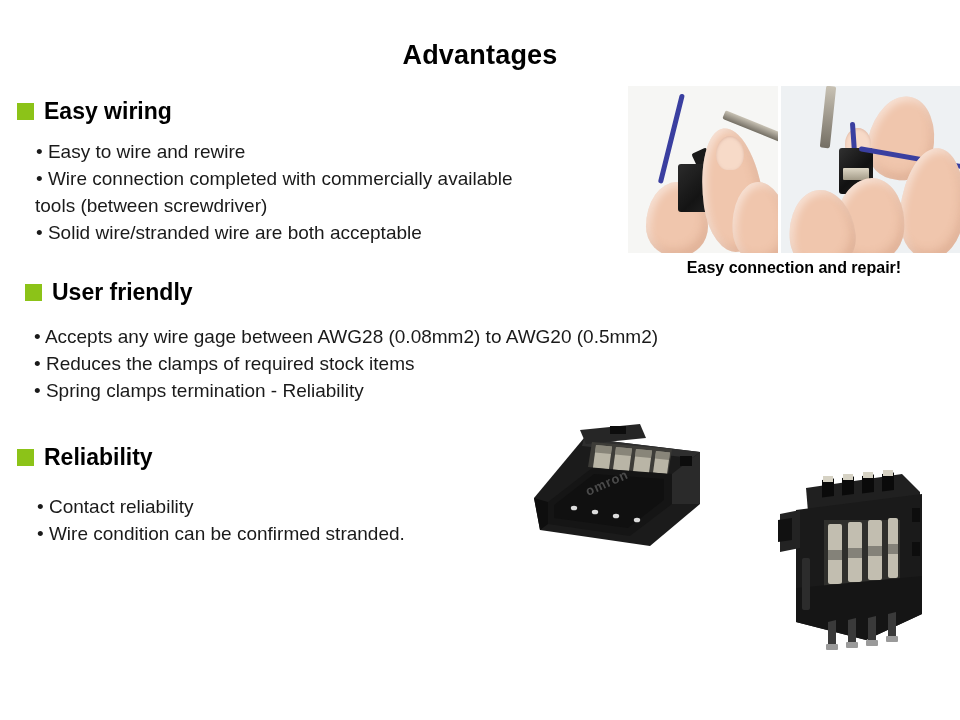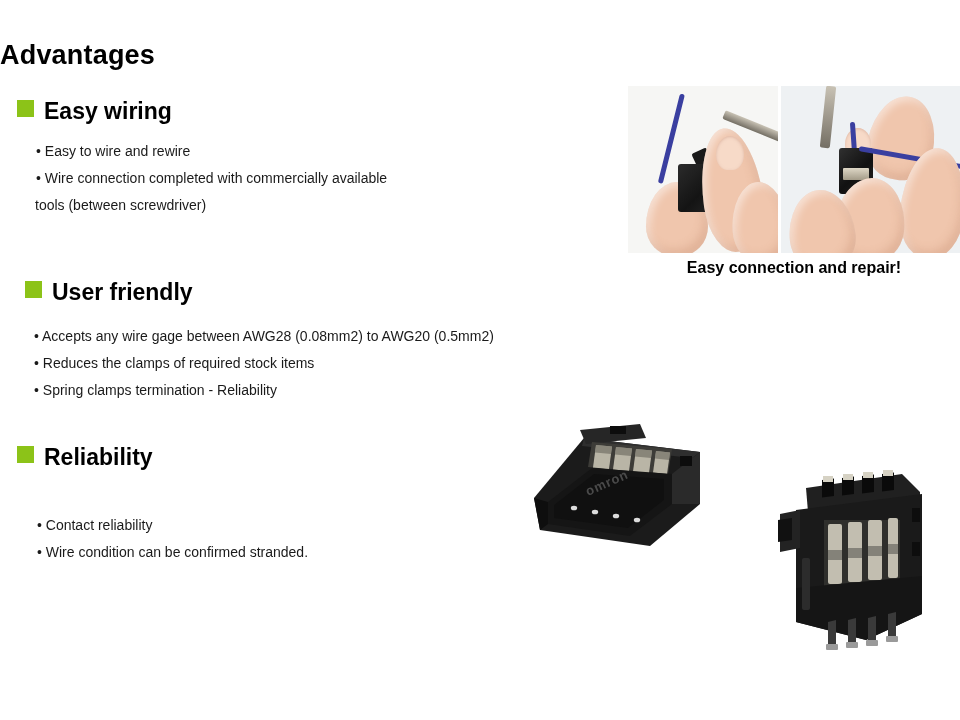--- a/index.html
+++ b/index.html
@@ -18,30 +18,31 @@
     background: #ffffff;
     overflow: hidden;
   }
 
   
   .slide-title {
     position: absolute;
     left: 0;
     top: 40px;
     width: 960px;
+    text-align: center;
     font-size: 27px;
     font-weight: bold;
     letter-spacing: 0.2px;
   }
 
   
   .section-head {
     position: absolute;
     display: flex;
-    align-items: flex-start;
+    align-items: center;
     gap: 10px;
   }
   .bullet-square {
     width: 17px;
     height: 17px;
     background: #8CC318;
     flex: 0 0 auto;
     display: block;
   }
   .section-head .head-label {
@@ -50,31 +51,31 @@
     line-height: 1;
   }
 
   #head-easy-wiring   { left: 17px; top: 100px; }
   #head-user-friendly { left: 17px; top: 281px; padding-left: 8px; }
   #head-reliability   { left: 17px; top: 446px; }
 
   
   .bullet-block {
     position: absolute;
-    font-size: 14px;
+    font-size: 19px;
     line-height: 27px;
     color: #1a1a1a;
   }
   .bullet-block .line {
     white-space: nowrap;
   }
 
   #body-easy-wiring   { left: 36px; top: 138px; width: 580px; }
   #body-user-friendly { left: 34px; top: 323px; width: 740px; }
-  #body-reliability   { left: 37px; top: 512px; width: 470px; }
+  #body-reliability   { left: 37px; top: 493px; width: 470px; }
 
   
   .cont { margin-left: -1px; }
 
   
   #photo-strip {
     position: absolute;
     left: 628px;
     top: 86px;
     width: 332px;
@@ -192,20 +193,21 @@
   <div class="slide-title">Advantages</div>
 
   <div class="section-head" id="head-easy-wiring">
     <span class="bullet-square"></span>
     <span class="head-label">Easy wiring</span>
   </div>
   <div class="bullet-block" id="body-easy-wiring">
     <div class="line">• Easy to wire and rewire</div>
     <div class="line">• Wire connection completed with commercially available</div>
     <div class="line cont">tools (between screwdriver)</div>
+    <div class="line">• Solid wire/stranded wire are both acceptable</div>
   </div>
 
   <div class="section-head" id="head-user-friendly">
     <span class="bullet-square"></span>
     <span class="head-label">User friendly</span>
   </div>
   <div class="bullet-block" id="body-user-friendly">
     <div class="line">• Accepts any wire gage between AWG28 (0.08mm2) to AWG20 (0.5mm2)</div>
     <div class="line">• Reduces the clamps of required stock items</div>
     <div class="line">• Spring clamps termination - Reliability</div>

